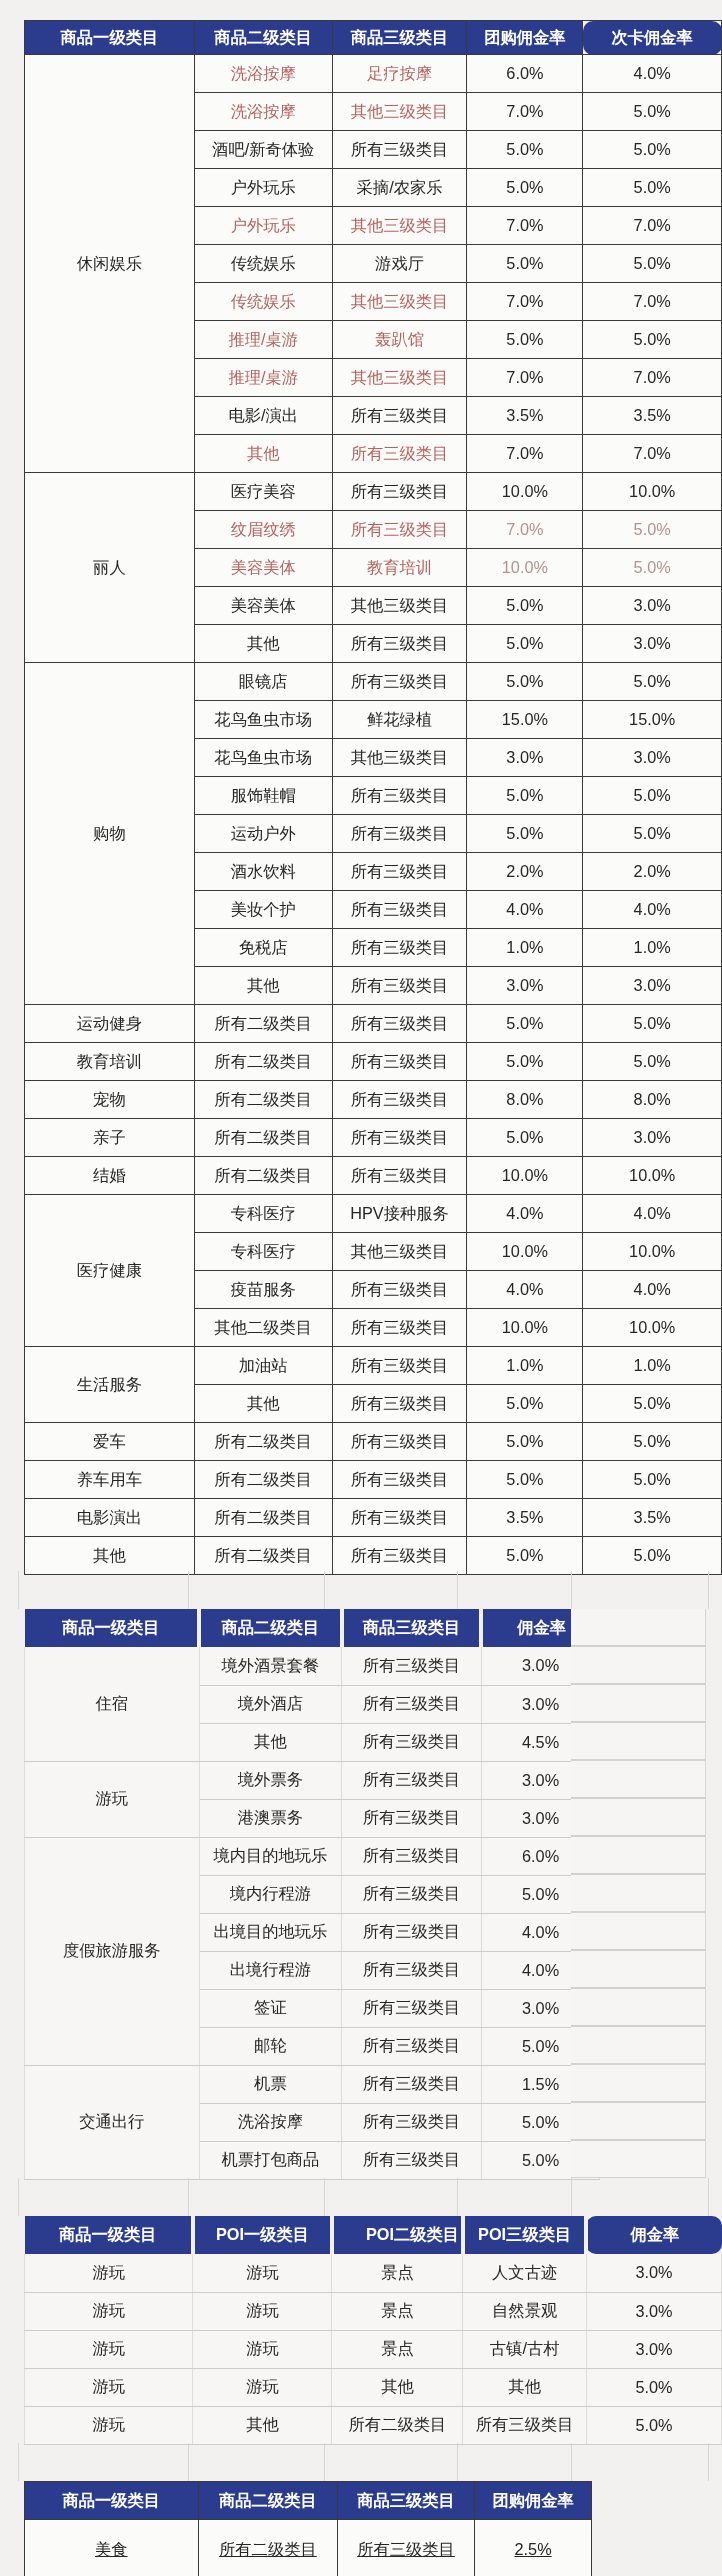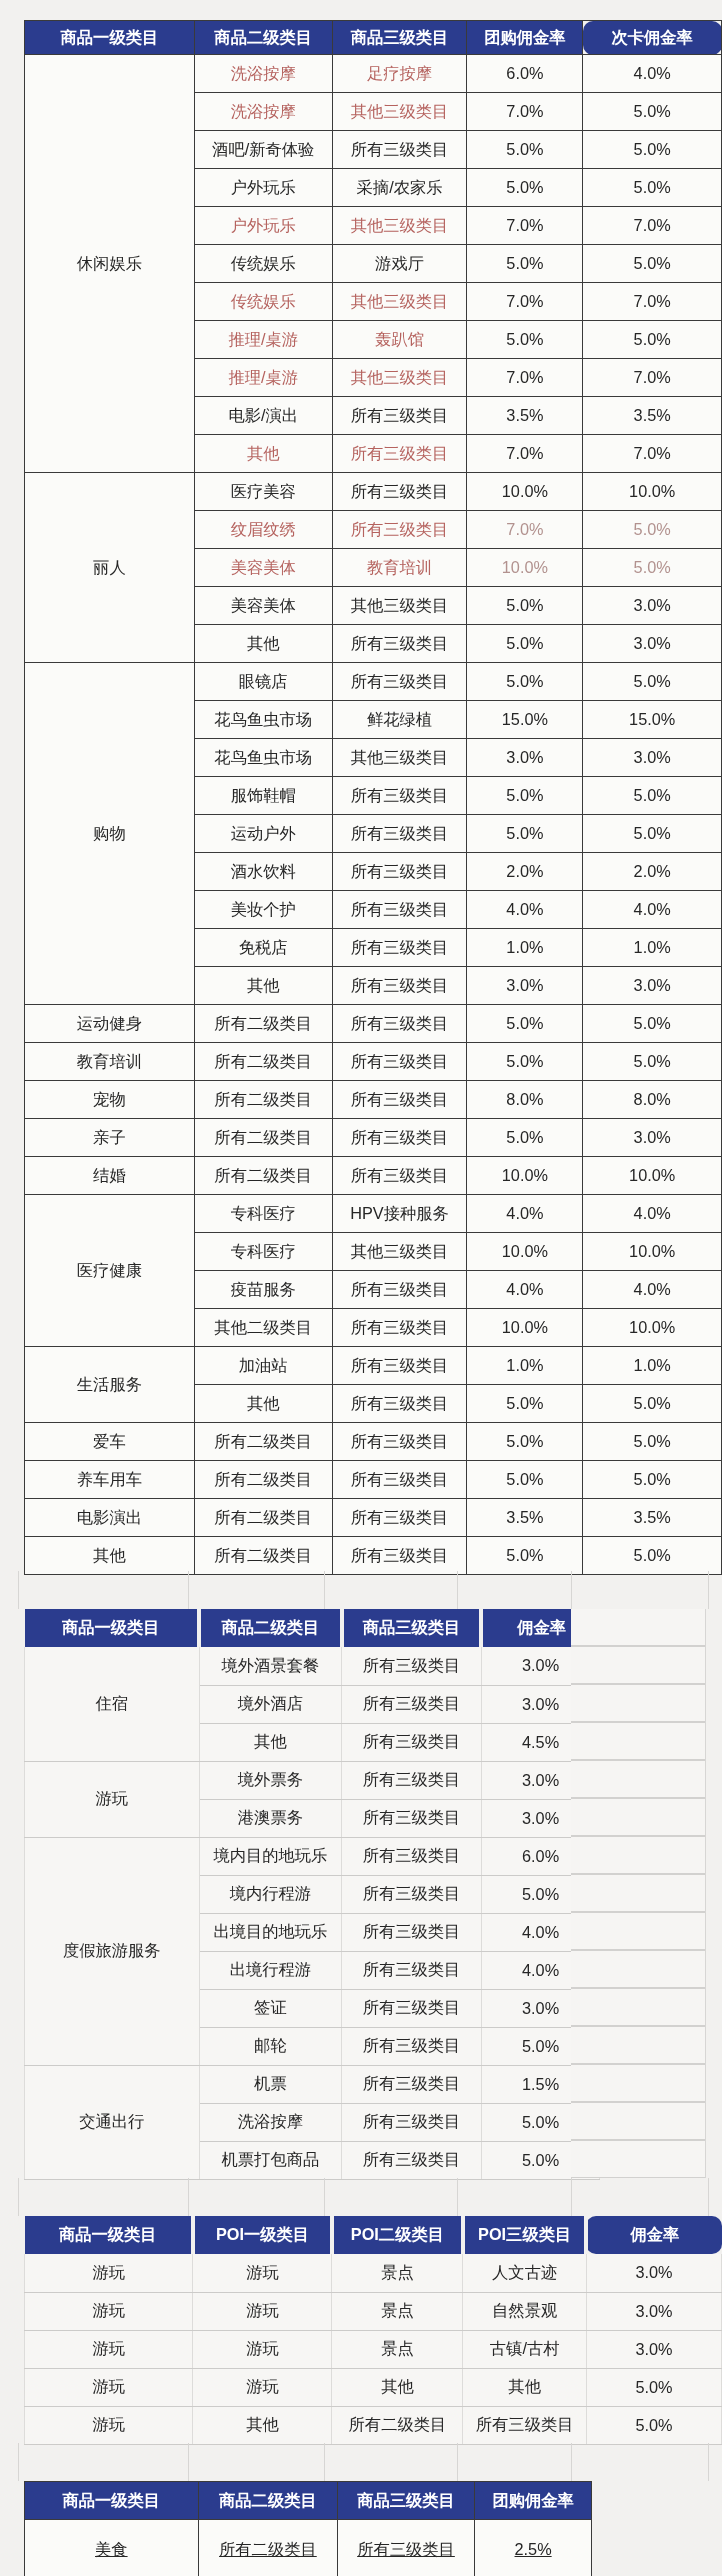--- a/index.html
+++ b/index.html
@@ -54,21 +54,21 @@
   table.light td:first-child { border-left: 0.9px solid #dddcda; margin-left: 7px; }
   table.light th { border-left: 4.5px solid #f2f1ef; }
   table.light th:first-child { border-left: none; }
 
   
   .t0 th:nth-child(1), .t2 th:nth-child(1) { width: 169px; }
   .t0 th:nth-child(2), .t2 th:nth-child(2) { width: 135px; }
   .t0 th:nth-child(3) { width: 132px; }
   .t0 th:nth-child(4) { width: 113px; }
   .t0 th:nth-child(5), .t2 th:nth-child(5) { width: 137px; border-radius: 10px; }
-  .t2 th:nth-child(3) { width: 126px; }
+  .t2 th:nth-child(3) { width: 126px; text-align: right; }
   .t2 th:nth-child(4) { width: 118px; }
   .t1 th:nth-child(1), .t3 th:nth-child(1) { width: 169px; }
   .t1 th:nth-child(2), .t3 th:nth-child(2) { width: 135px; }
   .t1 th:nth-child(3), .t3 th:nth-child(3) { width: 132px; }
   .t1 th:nth-child(4), .t3 th:nth-child(4) { width: 113px; }
 
   
   .t0 thead tr { height: 34px; }
   .t0 tbody tr { height: 38px; }
   .t1 thead tr, .t1 tbody tr { height: 38px; }

